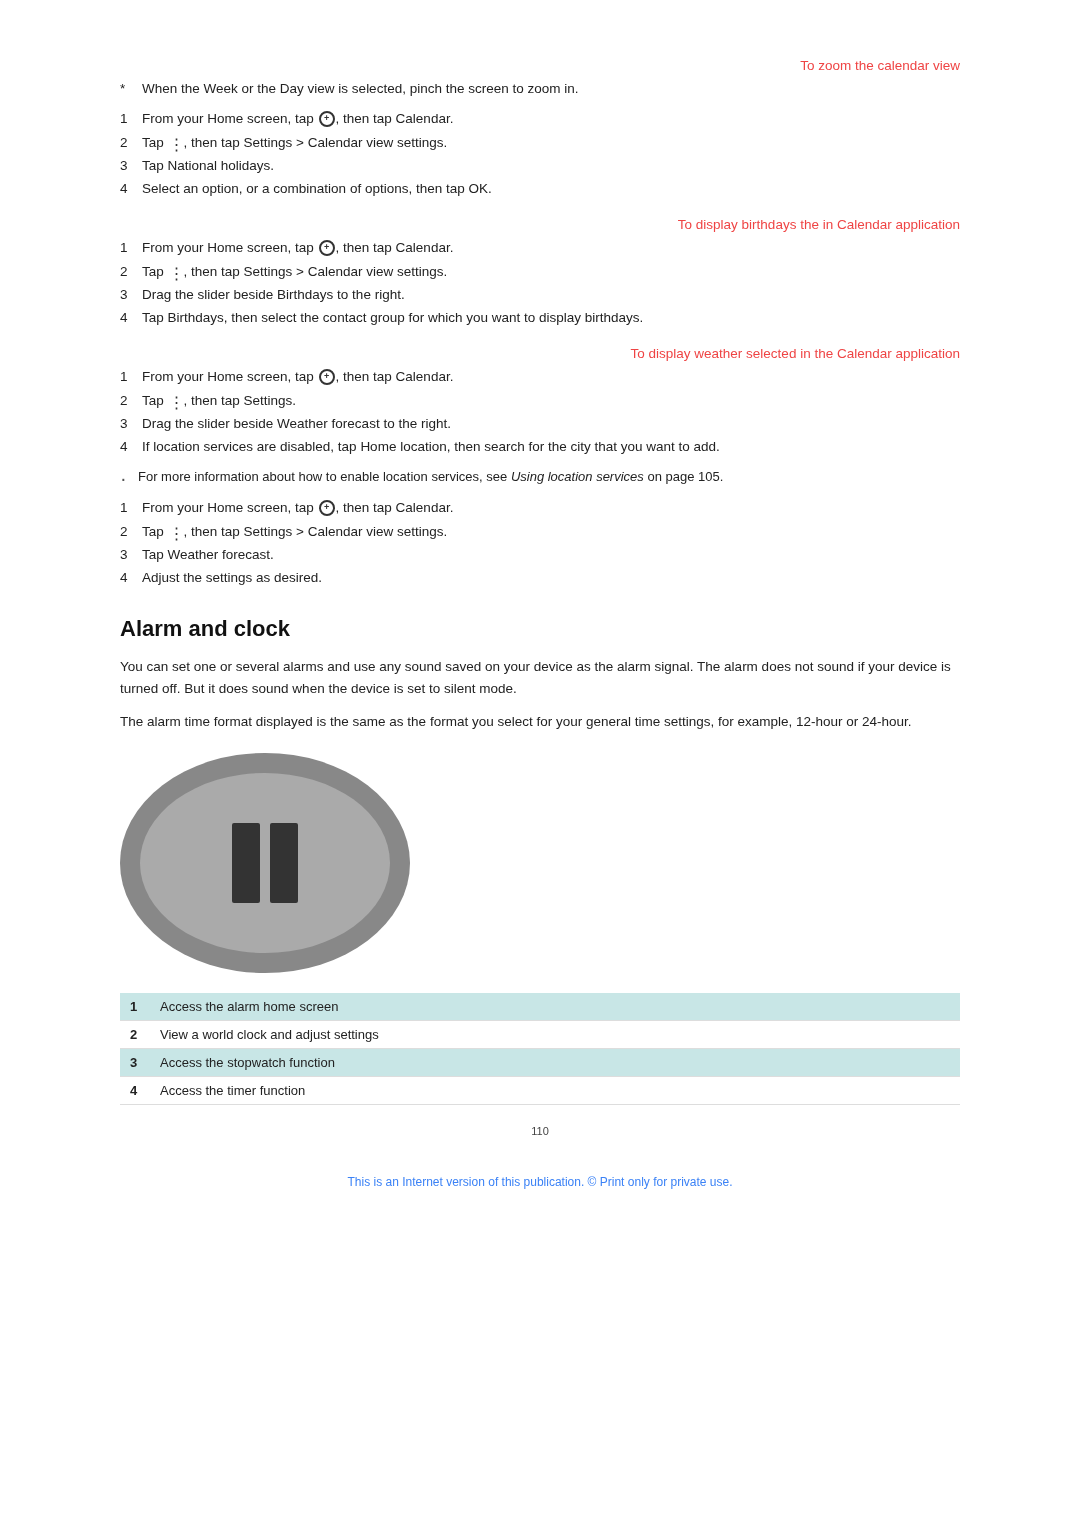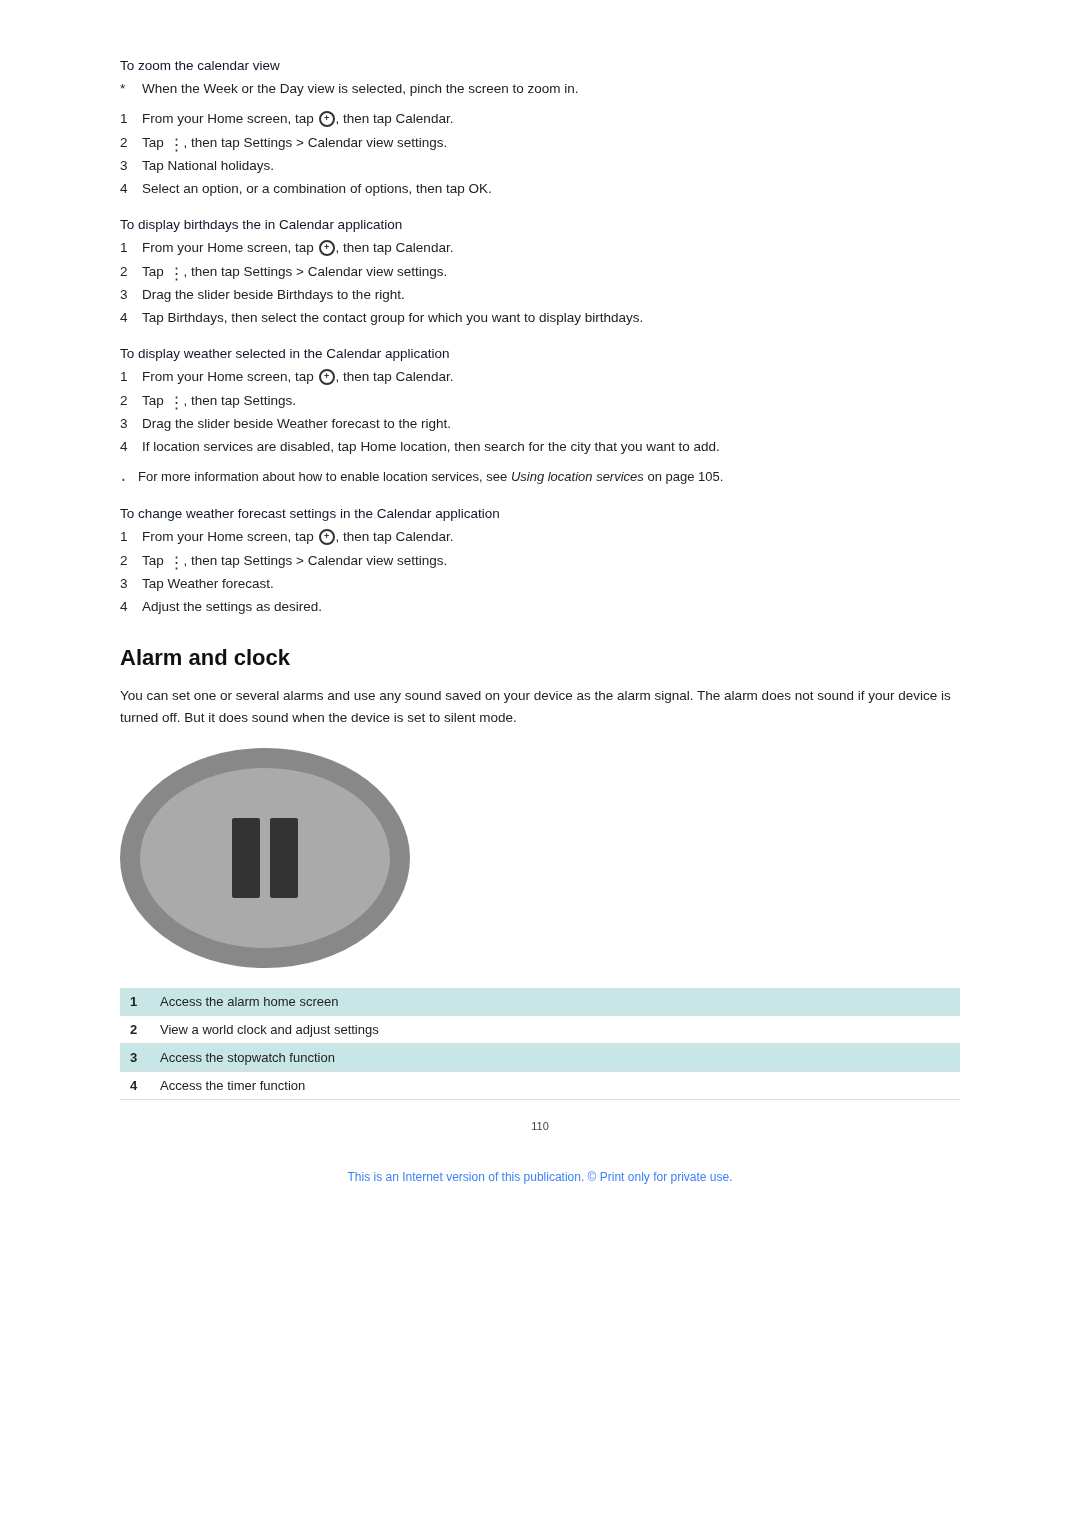--- a/index.html
+++ b/index.html
@@ -9,25 +9,26 @@
       font-size: 14px;
       color: #222222;
       width: 1080px;
       min-height: 1527px;
     }
     .page {
       padding: 40px 120px 60px 120px;
       max-width: 1080px;
     }
     .section-heading {
-      color: #0f172a;
+      color: #ef4444;
       font-size: 13.5px;
       font-weight: normal;
       margin-bottom: 6px;
       margin-top: 18px;
+      text-align: right;
     }
     .step-list {
       list-style: none;
       margin-left: 0;
       margin-bottom: 10px;
     }
     .step-list li {
       display: flex;
       align-items: flex-start;
       margin-bottom: 3px;
@@ -280,21 +281,20 @@
           <span class="step-text">If location services are disabled, tap <span class="bold">Home location</span>, then search for the city that you want to add.</span>
         </li>
     </ol>
     <div class="note-block">
       <span class="note-dot">·</span>
       <span class="note-text">For more information about how to enable location services, see <span class="italic">Using location services</span> on page 105.</span>
     </div>
   </div>
 
   <div>
-    <div class="section-heading">To change weather forecast settings in the Calendar application</div>
     <ol class="step-list">
       <li>
           <span class="step-num">1</span>
           <span class="step-text">From your Home screen, tap <span class="app-icon"></span>, then tap <span class="bold">Calendar</span>.</span>
         </li>
       <li>
           <span class="step-num">2</span>
           <span class="step-text">Tap <span class="menu-icon"></span>, then tap <span class="bold">Settings</span> &gt; <span class="bold">Calendar view settings</span>.</span>
         </li>
       <li>
@@ -304,20 +304,21 @@
       <li>
           <span class="step-num">4</span>
           <span class="step-text">Adjust the settings as desired.</span>
         </li>
     </ol>
   </div>
 
   <div>
     <h2 class="main-heading">Alarm and clock</h2>
     <p class="body-text">You can set one or several alarms and use any sound saved on your device as the alarm signal. The alarm does not sound if your device is turned off. But it does sound when the device is set to silent mode.</p>
+    <p class="body-text">The alarm time format displayed is the same as the format you select for your general time settings, for example, 12-hour or 24-hour.</p>
 
     <div class="clock-image-container">
       <div class="clock-image">
         <div class="clock-inner">
           <div class="clock-bars">
             <div class="clock-bar clock-bar-tall"></div>
             <div class="clock-bar clock-bar-tall"></div>
           </div>
         </div>
       </div>

